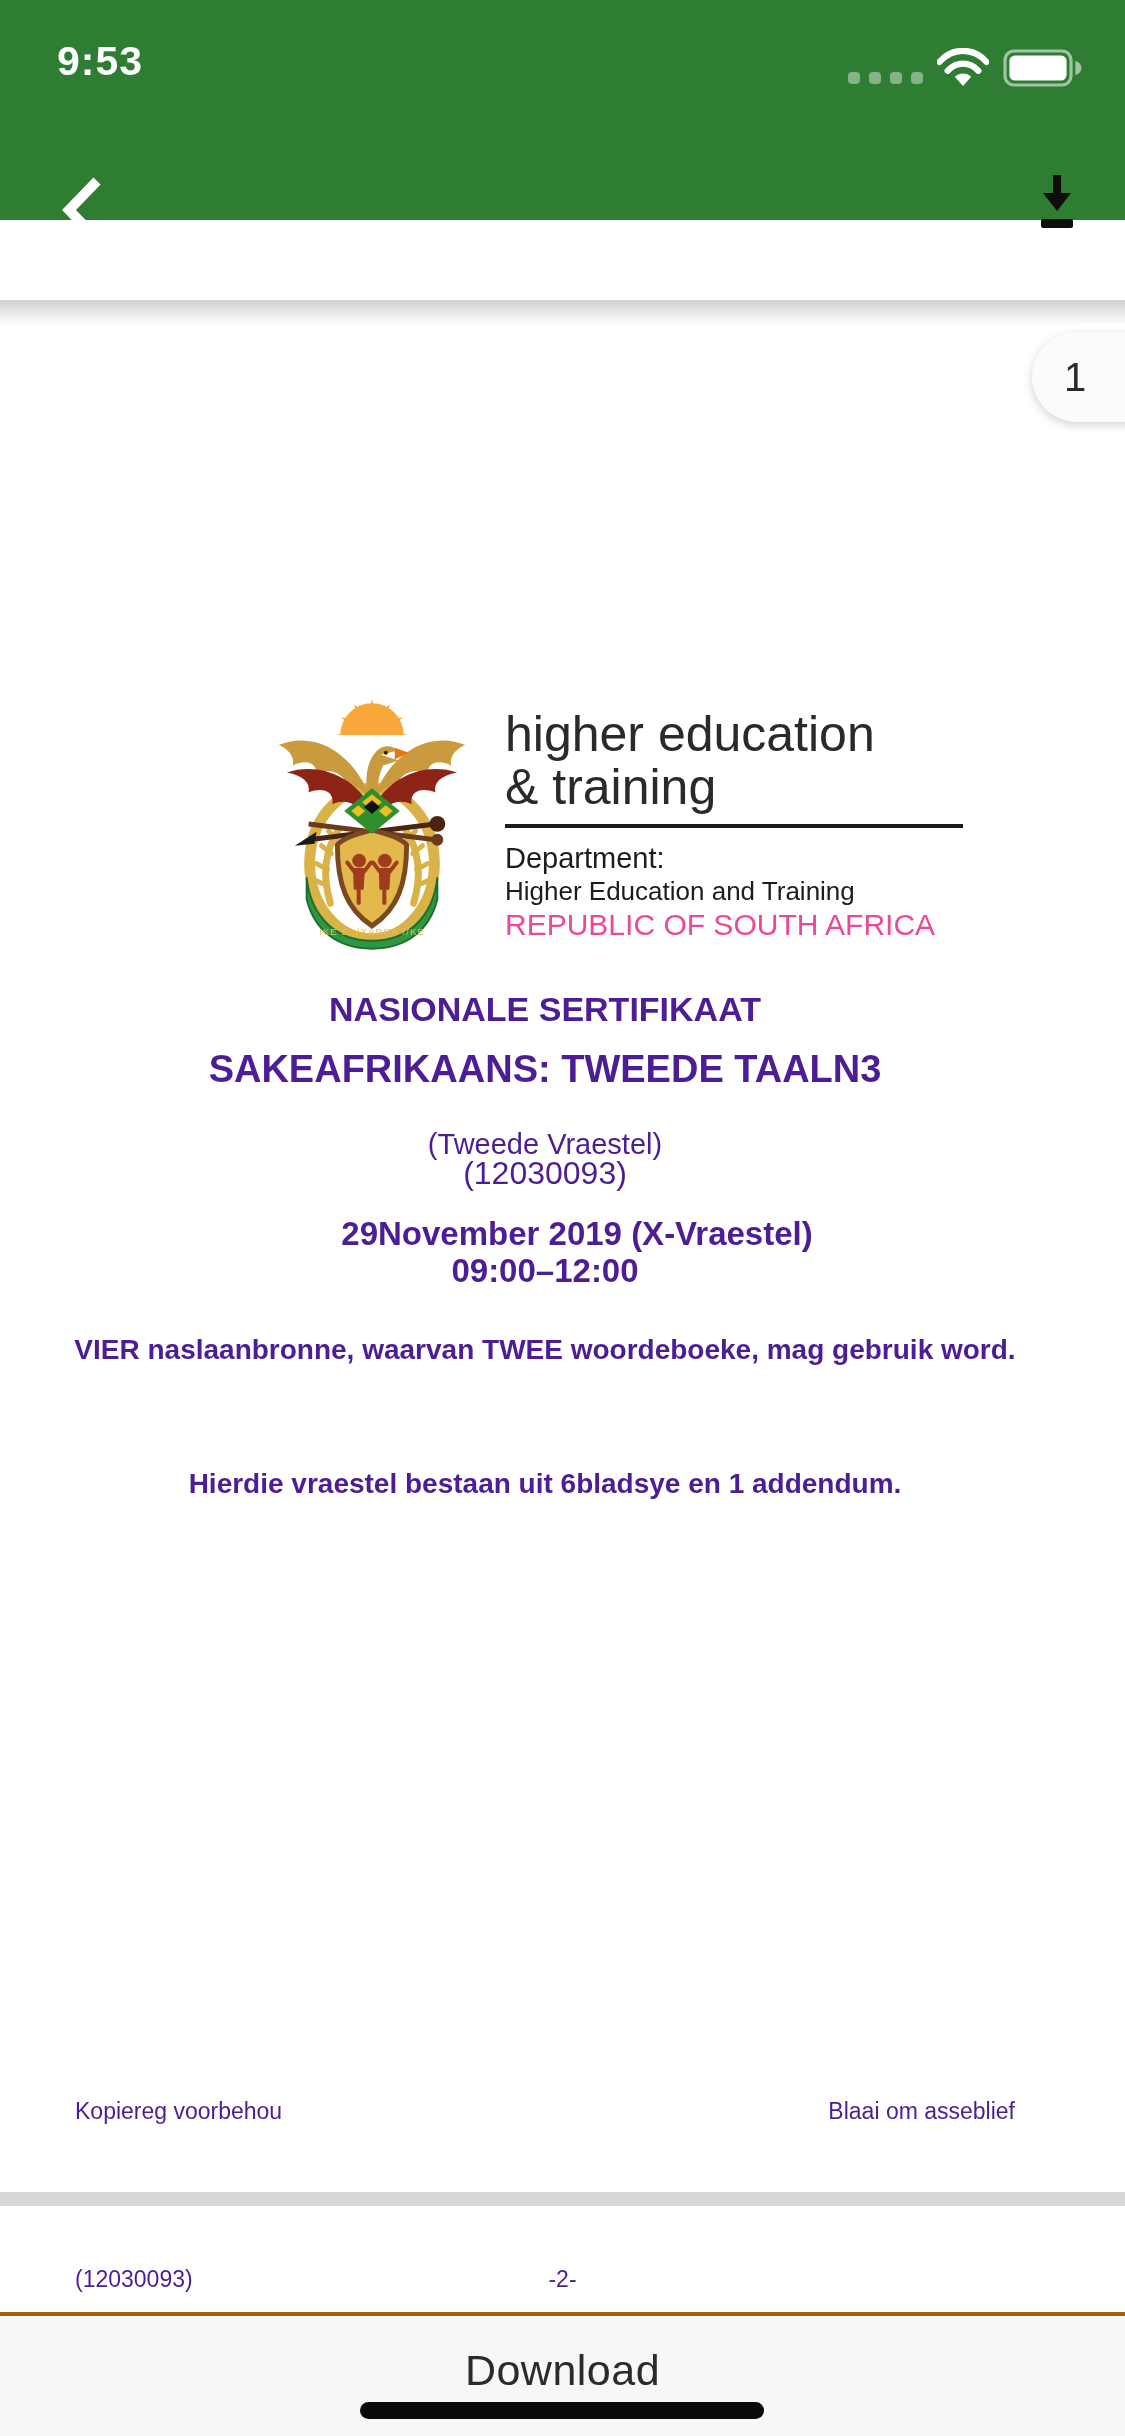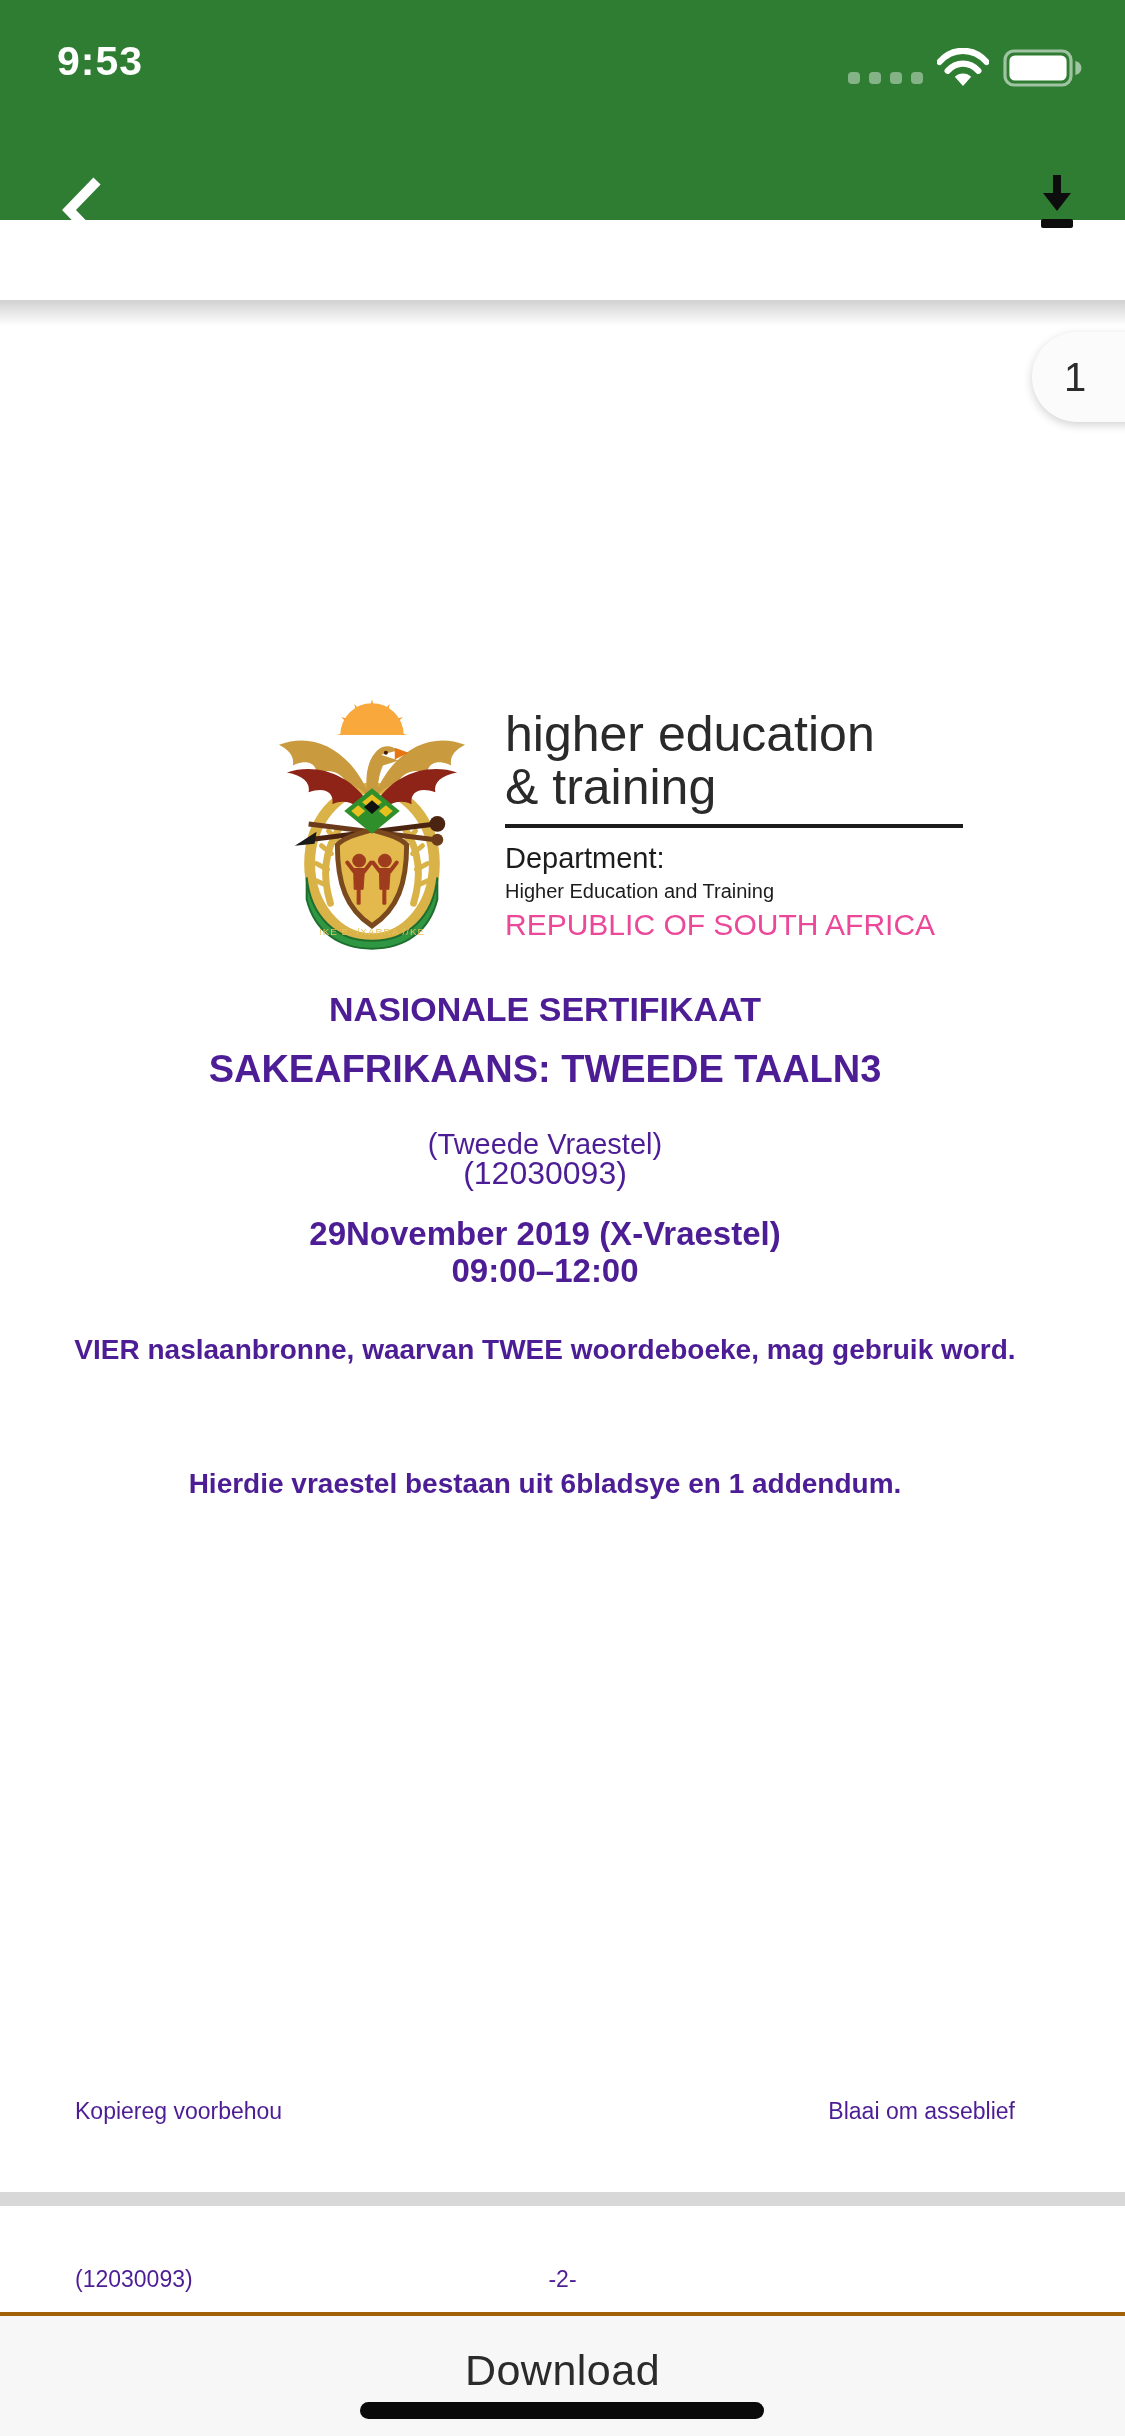--- a/index.html
+++ b/index.html
@@ -33,21 +33,21 @@
   .abs{position:absolute;}
   .ctr{left:0;width:1090px;text-align:center;}
   .ctr2{left:0;width:1125px;text-align:center;}
   .doc{color:#4c1d95;}
   .b{font-weight:700;}
   
   .brand{position:absolute;left:505px;top:408px;color:#1c1c1c;}
   .brand-line{font-size:50px;line-height:53px;font-weight:400;letter-spacing:0px;color:#2a2a2a;}
   .brand-rule{width:458px;height:4px;background:#1c1c1c;margin-top:10px;}
   .dept-label{font-size:29px;line-height:33px;margin-top:14px;color:#1c1c1c;}
-  .dept-name{font-size:20px;line-height:33px;color:#1c1c1c;}
+  .dept-name{font-size:26px;line-height:33px;color:#1c1c1c;}
   .country{font-size:30px;line-height:34px;font-weight:400;color:#ec4899;}
   
   .page-divider{position:absolute;top:1892px;left:0;width:1125px;height:14px;background:#D8D8D8;}
   
   .bottombar{position:absolute;top:2312px;left:0;width:1125px;height:124px;background:#F7F7F7;border-top:4px solid #a16207;z-index:7;}
   .download-label{position:absolute;top:30px;left:0;width:1125px;text-align:center;color:#2b2b2b;font-size:43px;letter-spacing:0.5px;cursor:pointer;}
   .home-indicator{position:absolute;top:86px;left:360px;width:404px;height:17px;border-radius:9px;background:#0a0a0a;cursor:grab;}
 </style>
 </head>
 <body>
@@ -162,21 +162,21 @@
       <div class="brand-rule"></div>
       <div class="dept-label">Department:</div>
       <div class="dept-name">Higher Education and Training</div>
       <div class="country">REPUBLIC OF SOUTH AFRICA</div>
     </div>
 
     <div class="abs ctr doc b" style="top:690px;font-size:34px;">NASIONALE SERTIFIKAAT</div>
     <div class="abs ctr doc b" style="top:748px;font-size:38px;">SAKEAFRIKAANS: TWEEDE TAALN3</div>
     <div class="abs ctr doc" style="top:828px;font-size:29px;">(Tweede Vraestel)</div>
     <div class="abs ctr doc" style="top:855px;font-size:32px;">(12030093)</div>
-    <div class="abs ctr doc b" style="top:915px;font-size:33px;">29November 2019 (X-Vraestel)</div>
+    <div class="abs ctr doc b" style="top:915px;font-size:33px;padding-left:32px;">29November 2019 (X-Vraestel)</div>
     <div class="abs ctr doc b" style="top:952px;font-size:33px;">09:00–12:00</div>
     <div class="abs ctr doc b" style="top:1034px;font-size:28px;">VIER naslaanbronne, waarvan TWEE woordeboeke, mag gebruik word.</div>
     <div class="abs ctr doc b" style="top:1168px;font-size:28px;">Hierdie vraestel bestaan uit 6bladsye en 1 addendum.</div>
 
     <div class="abs doc" style="left:75px;top:1798px;font-size:23px;">Kopiereg voorbehou</div>
     <div class="abs doc" style="right:110px;top:1798px;font-size:23px;">Blaai om asseblief</div>
 
     <div class="page-divider"></div>
 
     <div class="abs doc" style="left:75px;top:1966px;font-size:23px;">(12030093)</div>

